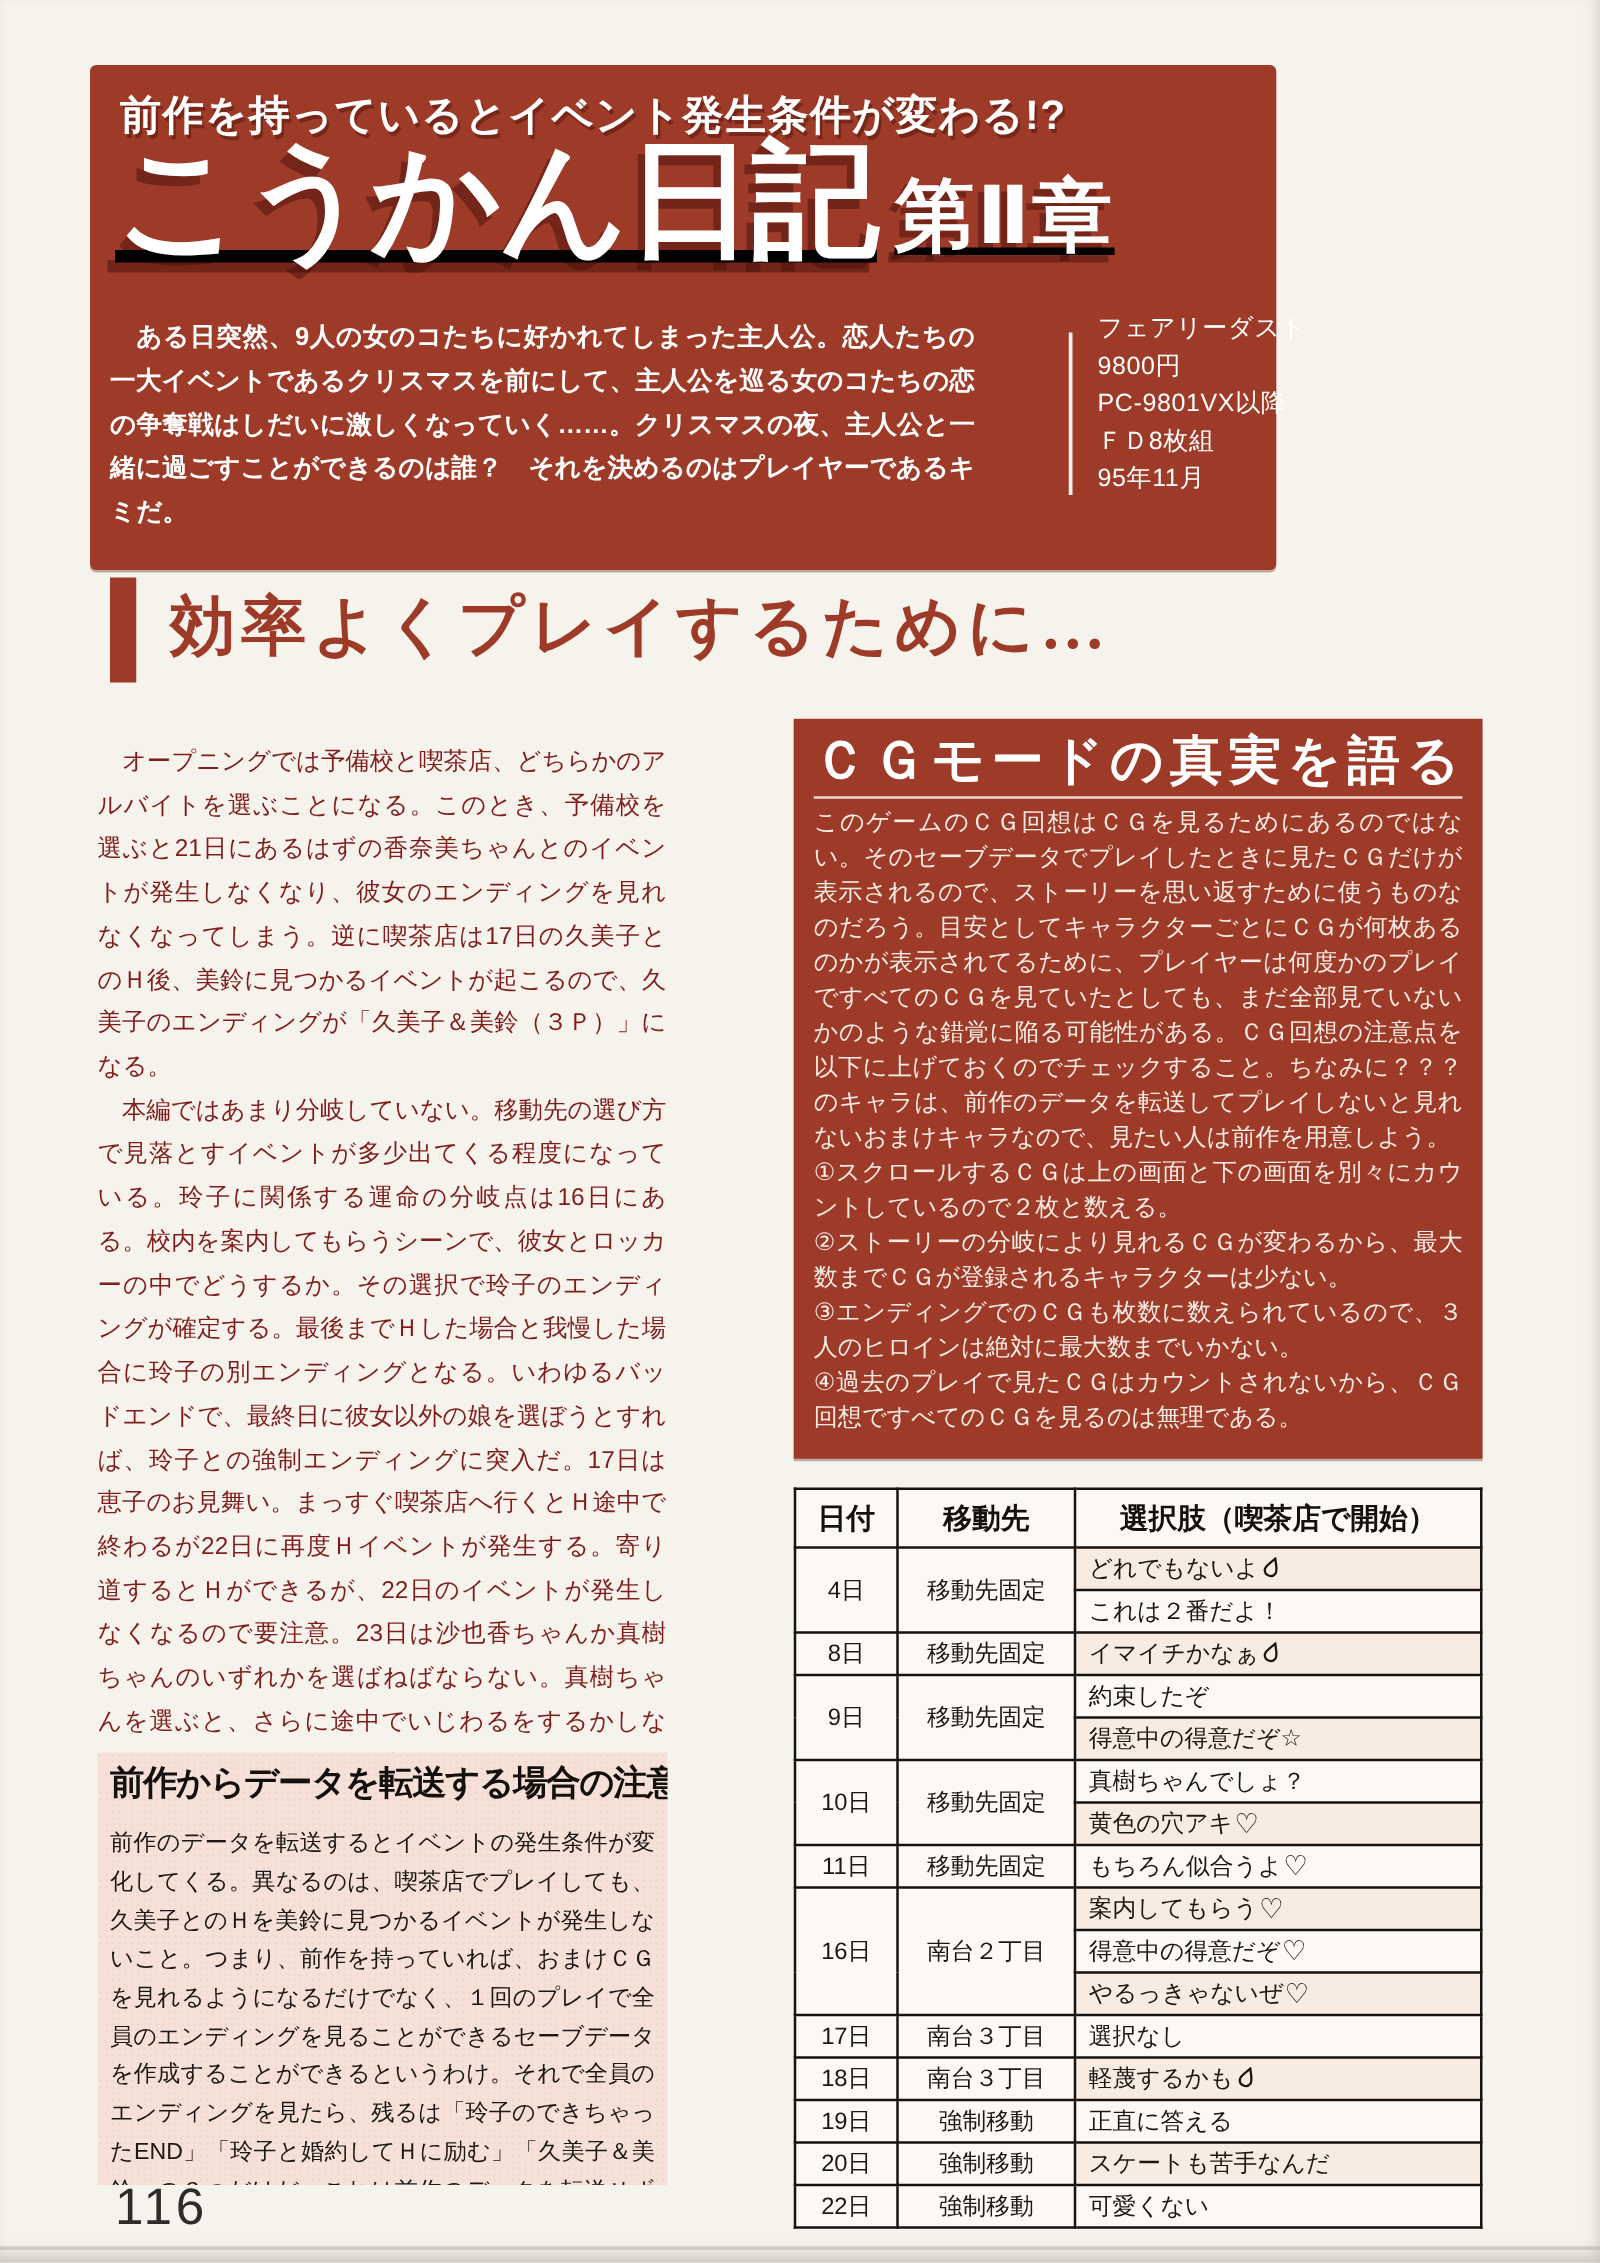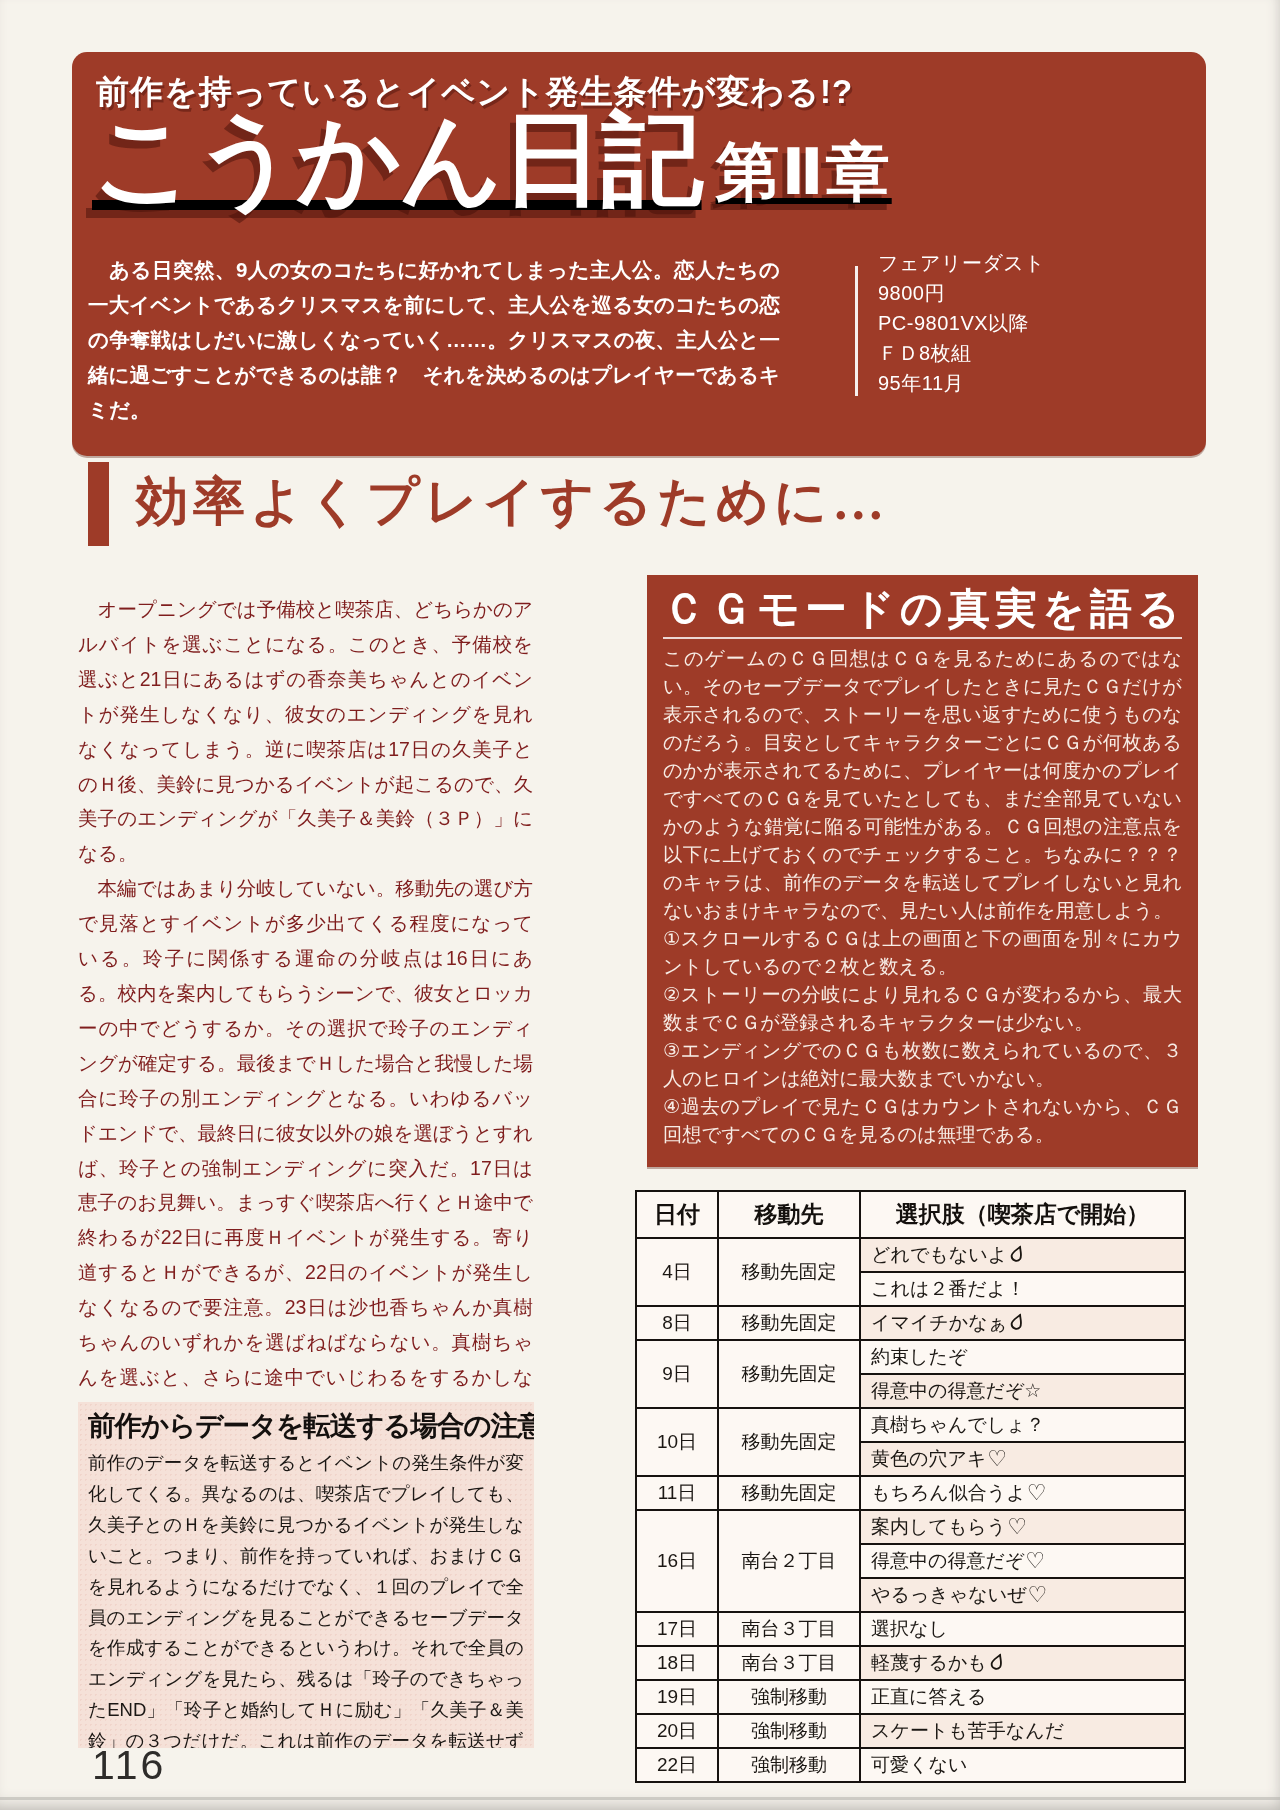--- a/index.html
+++ b/index.html
@@ -10,22 +10,22 @@
     -webkit-font-smoothing:antialiased;
   }
   .page{
     position:relative;width:1280px;height:1810px;overflow:hidden;
     background:#f6f3ec;
     box-shadow:inset 0 -14px 18px -12px #b5b2ad, inset -10px 0 14px -10px #cfccc7;
   }
 
   
   .hero{
-    position:absolute;left:72px;top:52px;width:1134px;height:404px;
-    background:#9e3b28;border-radius:15px;
+    position:absolute;left:72px;top:52px;width:949px;height:404px;
+    background:#9e3b28;border-radius:5px;
     box-shadow:0 2px 0 rgba(90,30,18,.35);
   }
   .kicker{
     position:absolute;left:24px;top:18px;
     font-size:33px;font-weight:bold;color:#fff;letter-spacing:1px;
     text-shadow:2px 3px 0 rgba(70,15,8,.45);
     white-space:nowrap;
   }
   .title-row{
     position:absolute;left:20px;top:56px;display:flex;align-items:flex-end;white-space:nowrap;text-decoration:underline;
@@ -77,33 +77,32 @@
   
   .note-box{
     position:absolute;left:78px;top:1402px;width:456px;height:346px;
     background:#f5e1d8;
     background-image:radial-gradient(rgba(221,160,145,.18) 1px, transparent 1px);
     background-size:5px 5px;
     padding:6px 10px 0 10px;box-sizing:border-box;overflow:hidden;
   }
   .note-title{
     font-size:27.5px;font-weight:900;color:#14100e;letter-spacing:-1px;
-    white-space:nowrap;margin-bottom:4px;
+    white-space:nowrap;margin-bottom:15px;
   }
   .note-body{
     font-size:18.5px;line-height:30.9px;color:#1b1714;text-align:justify;
   }
 
   
   .cg-box{
     position:absolute;left:635px;top:575px;width:551px;height:592px;
     background:#9e3b28;box-sizing:border-box;
     padding:10px 16px 0 16px;overflow:hidden;
     box-shadow:0 2px 0 rgba(90,30,18,.35);
-    margin-left:12px;
   }
   .cg-title{
     font-family:"Liberation Serif","DejaVu Serif",serif;
     font-size:42px;font-weight:bold;color:#fff;letter-spacing:5px;
     line-height:1.15;white-space:nowrap;
   }
   .cg-rule{height:2px;background:rgba(255,255,255,.8);margin:4px 0 6px 0;}
   .cg-body,.cg-notes div{
     font-size:19.3px;line-height:28px;color:#f7ece5;text-align:justify;
   }

